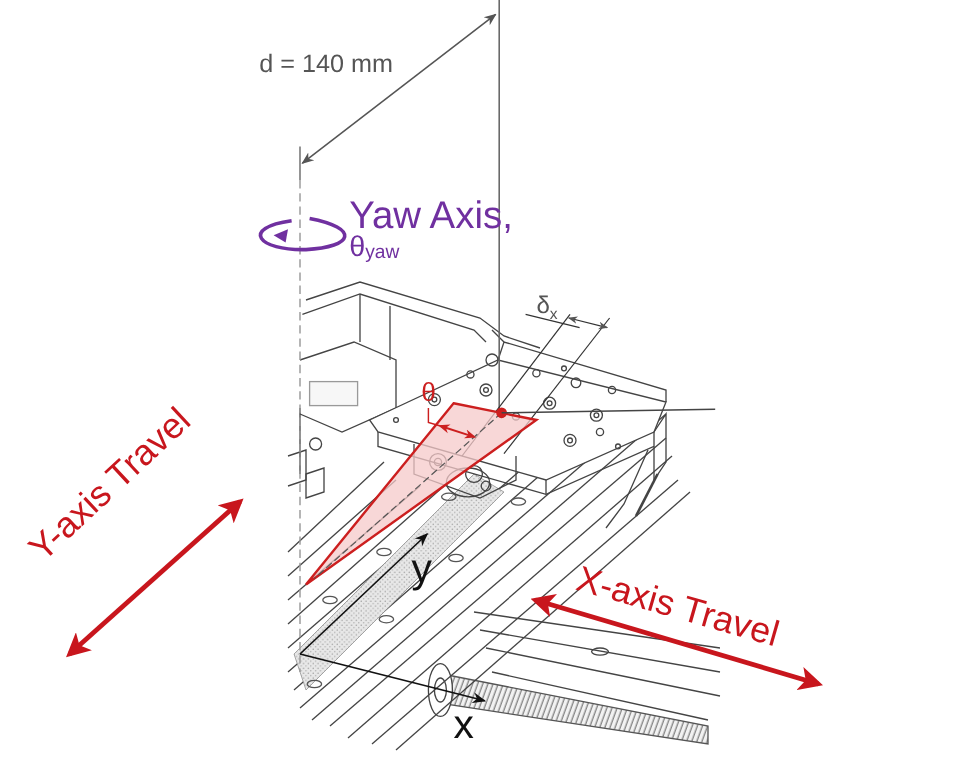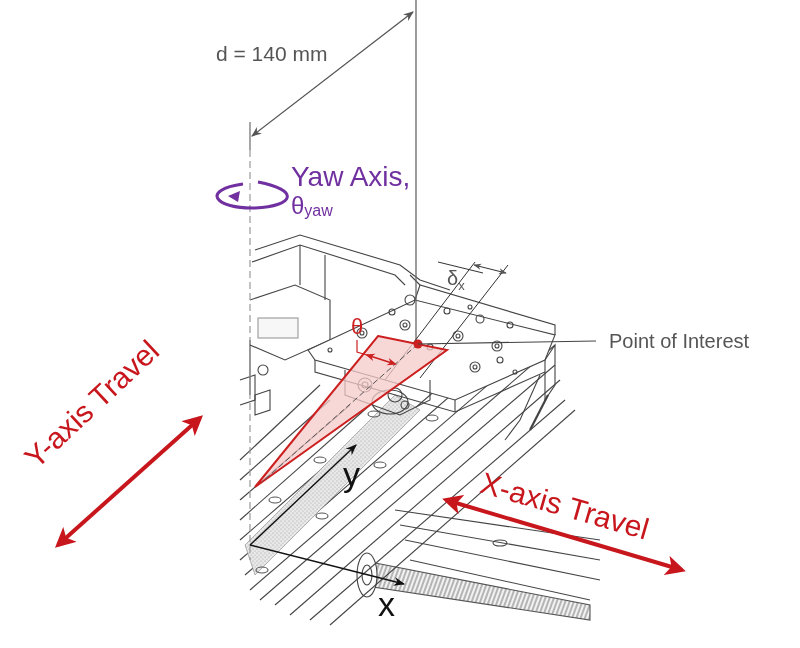--- a/index.html
+++ b/index.html
@@ -1,23 +1,23 @@
 <!DOCTYPE html>
 <html><head>
   <meta charset="utf-8">
   <style>
     html, body { margin: 0; padding: 0; background: #ffffff; }
     body { width: 800px; height: 648px; position: relative; overflow: hidden; font-family: "Liberation Sans", sans-serif; }
     .stage { position: absolute; left: 0; top: 0; width: 800px; height: 512px; }
     .lbl { position: absolute; white-space: nowrap; font-family: "Liberation Sans", sans-serif; }
     .dim-label { font-size: 21px; color: #555555; left: 216px; top: 42px; }
-    .yaw-title { font-size: 28px; color: #7030a0; left: 291px; top: 163px; line-height: 1; }
+    .yaw-title { font-size: 32px; color: #7030a0; left: 291px; top: 163px; line-height: 1; }
     .yaw-sym { font-size: 24px; color: #7030a0; left: 291px; top: 194px; line-height: 1; }
     .yaw-sym sub { font-size: 16px; vertical-align: -2px; }
-    .delta-label { font-size: 20px; color: #555555; left: 447px; top: 267px; }
+    .delta-label { font-size: 20px; color: #555555; left: 447px; top: 244px; }
     .delta-label sub { font-size: 13px; }
     .poi-label { font-size: 20px; color: #555555; left: 609px; top: 330px; }
     .theta-label { font-size: 22px; color: #cc1f1f; left: 351px; top: 314px; }
     .ytravel { font-size: 30px; color: #c8161d; left: 18px; top: 450px; transform-origin: left top; transform: rotate(-43deg); }
     .xtravel { font-size: 30px; color: #c8161d; left: 486px; top: 466px; transform-origin: left top; transform: rotate(16deg); }
     .y-axis-label { font-size: 34px; color: #111111; left: 343px; top: 455px; font-style: normal; }
     .x-axis-label { font-size: 34px; color: #111111; left: 378px; top: 585px; }
   </style>
 </head>
 <body>
@@ -182,21 +182,20 @@
   </svg>
 
   
   <div class="lbl dim-label">d = 140 mm</div>
 
   <div class="lbl yaw-title">Yaw Axis,</div>
   <div class="lbl yaw-sym"><span>θ</span><sub>yaw</sub></div>
 
   <div class="lbl delta-label"><span>δ</span><sub>x</sub></div>
 
-  <div class="lbl poi-label">Point of Interest</div>
 
   <div class="lbl theta-label">θ</div>
 
   <div class="lbl ytravel">Y-axis Travel</div>
   <div class="lbl xtravel">X-axis Travel</div>
 
   <div class="lbl y-axis-label">y</div>
   <div class="lbl x-axis-label">x</div>
 </div>
 

